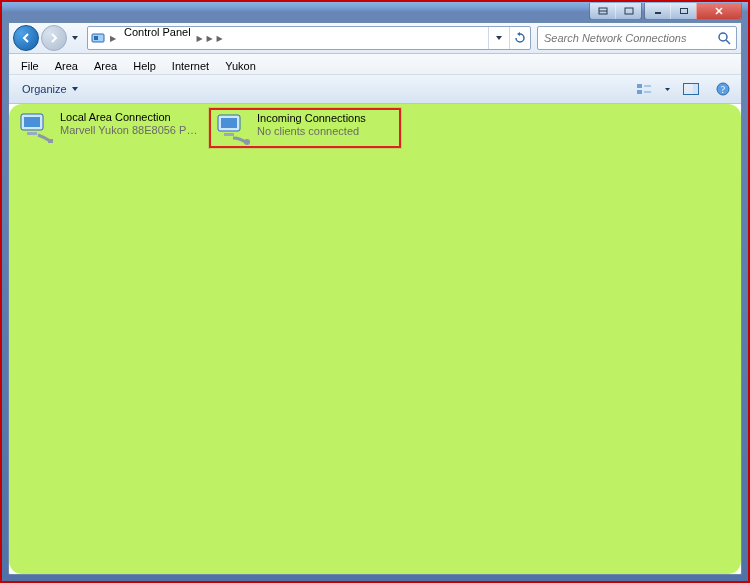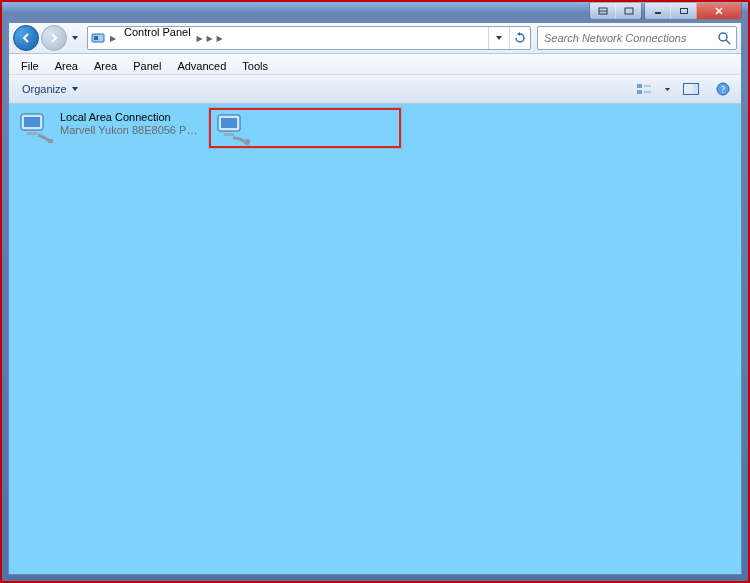--- a/index.html
+++ b/index.html
@@ -166,21 +166,21 @@
     border-bottom:1px solid #b6c5d9;
     display:flex;align-items:center;padding:0 6px;gap:6px;
   }
   .cmd-btn {
     padding:2px 6px;color:#1a3a6a;display:flex;align-items:center;gap:4px;border:1px solid transparent;border-radius:2px;
   }
   .cmd-right{margin-left:auto;display:flex;align-items:center;gap:8px;color:#2a4a7a}
   .cmd-iconbtn{width:22px;height:20px;display:flex;align-items:center;justify-content:center;border:1px solid transparent;border-radius:2px}
   
   .content {
-    flex:1;background:#7dd3fc;padding:4px;display:flex;align-items:flex-start;gap:4px;
+    flex:1;background:#bef264;padding:4px;display:flex;align-items:flex-start;gap:4px;border-radius:13px;
   }
   .item {
     width: 192px;
     height: 40px;
     padding:2px 4px;
     display:flex;gap:6px;align-items:flex-start;
     border:1px solid transparent;
     box-sizing:border-box;
   }
   .item.highlight {
@@ -287,23 +287,23 @@
                 <line x1="9" y1="9" x2="13" y2="13" stroke="#3a6aa8" stroke-width="1.5"></line>
               </svg>
           </span>
         </div>
       </div>
 
       <div class="menubar">
         <span class="menuitem">File</span>
         <span class="menuitem">Area</span>
         <span class="menuitem">Area</span>
-        <span class="menuitem">Panel</span>
-        <span class="menuitem">Advanced</span>
-        <span class="menuitem">Tools</span>
+        <span class="menuitem">Help</span>
+        <span class="menuitem">Internet</span>
+        <span class="menuitem">Yukon</span>
       </div>
 
       <div class="cmdbar">
         <div class="cmd-btn">
           <span>Organize</span>
           <svg width="8" height="8">
               <path d="M1 2 L4 6 L7 2" fill="#1a3a6a"></path>
             </svg>
         </div>
         <div class="cmd-right">
@@ -353,18 +353,23 @@
         <div class="item highlight">
           <div class="item-icon">
             <svg width="36" height="34">
               <rect x="3" y="3" width="22" height="16" rx="2" fill="#cfe6ff" stroke="#2e6aa8"></rect>
               <rect x="6" y="6" width="16" height="10" fill="#4a90d9"></rect>
               <rect x="9" y="21" width="10" height="3" fill="#9aaabf"></rect>
               <path d="M18 26 q7 0 14 5" fill="none" stroke="#8a98a8" stroke-width="3"></path>
               <circle cx="32" cy="30" r="3" fill="#8a98a8"></circle>
             </svg>
           </div>
+          <div class="item-text">
+            <span class="item-title">Incoming Connections</span>
+            <span class="item-sub">No clients connected</span>
+            <span class="item-sub"></span>
+          </div>
         </div>
       </div>
 
     </div>
   </div>
 </div>
 
 </body></html>

